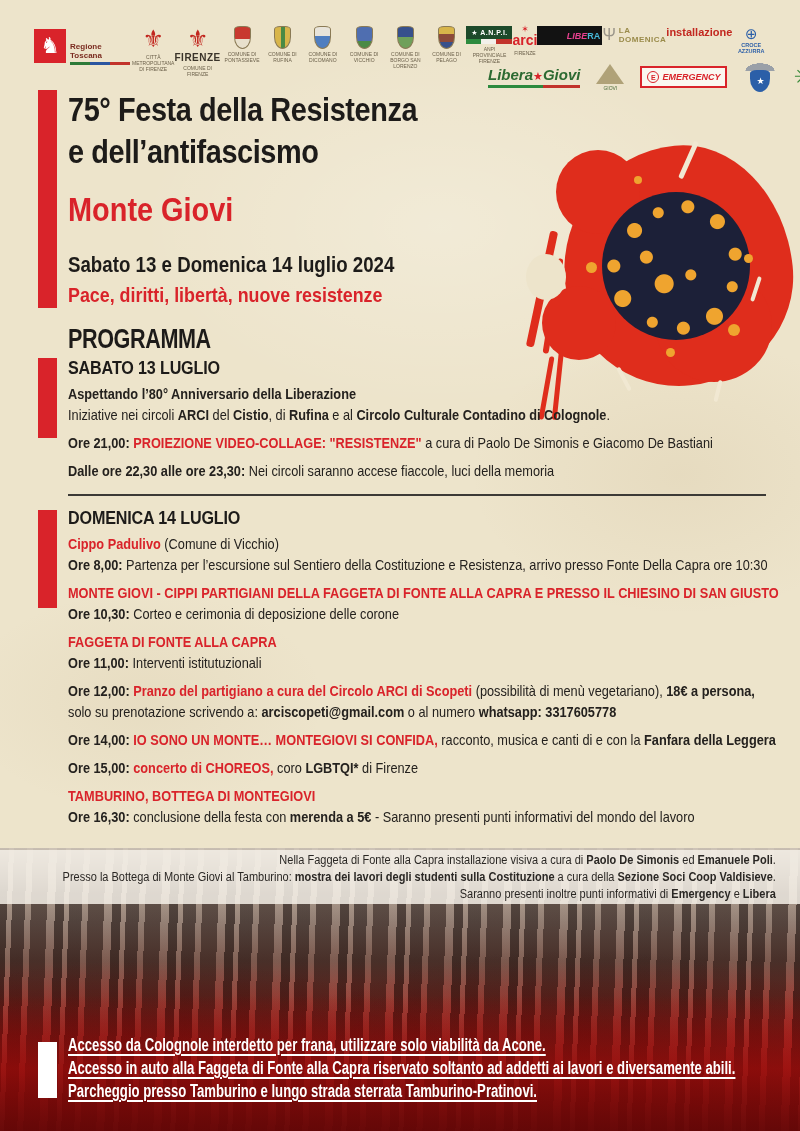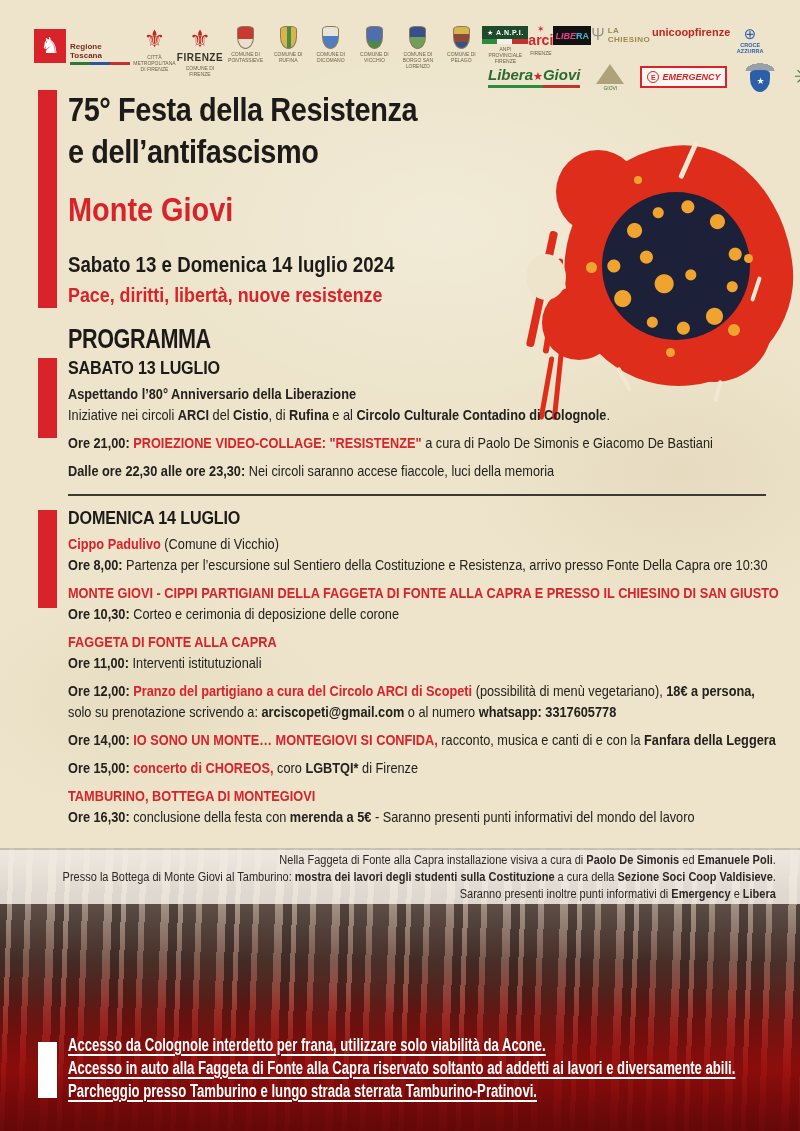--- a/index.html
+++ b/index.html
@@ -24,21 +24,21 @@
   .s1{background:linear-gradient(180deg,#c8392f 55%,#e8e0cc 55%);}
   .s2{background:linear-gradient(90deg,#d8b54a 0 40%,#4a8a45 40% 70%,#d8b54a 70%);}
   .s3{background:linear-gradient(180deg,#e8e4da 45%,#4f7ec0 45%);}
   .s4{background:linear-gradient(180deg,#4f6eb0 65%,#4a8a45 65%);}
   .s5{background:linear-gradient(180deg,#37508c 50%,#6fa05a 50%);}
   .s6{background:linear-gradient(180deg,#d8b54a 35%,#8c4a3a 35% 70%,#37508c 70%);}
   .anpi-box{width:46px;height:13px;background:#1d4a2a;color:#fff;font-size:7px;font-weight:bold;display:flex;align-items:center;justify-content:center;letter-spacing:0.5px;}
   .anpi-tric{width:46px;height:5px;background:linear-gradient(90deg,#2d8a3e 0 33%,#f2f0ea 33% 66%,#c2332b 66%);}
   .arci-txt{color:#d9232a;font-size:14px;font-weight:bold;line-height:16px;}
   .arci-star{color:#d9232a;font-size:9px;line-height:6px;}
-  .libera-box{width:38px;height:19px;background:#121212;color:#e7418f;font-size:9px;font-weight:bold;display:flex;align-items:center;justify-content:center;font-style:italic;}
+  .libera-box{width:38px;height:19px;background:#121212;color:#e7418f;font-size:9px;font-weight:bold;display:flex;align-items:center;justify-content:center;font-style:italic;padding-left:27px;}
   .libera-box i{color:#46b8d8;font-style:normal;}
   .legg{display:flex;align-items:center;gap:3px;}
   .fork{color:#9a958a;font-size:16px;}
   .legg-txt{font-size:8px;font-weight:bold;color:#9a8b4a;letter-spacing:0.5px;}
   .unicoop{font-size:11px;font-weight:bold;color:#c2271f;line-height:12px;}
   .croce{display:flex;flex-direction:column;align-items:center;color:#2b5fa8;}
   .croce-glyph{font-size:15px;line-height:16px;}
   .croce-txt{font-size:5.5px;font-weight:bold;line-height:6px;text-align:center;}
   .logo-row2{position:absolute;top:62px;left:488px;display:flex;align-items:center;gap:16px;z-index:3;}
   .mg-txt{font-size:15px;font-weight:bold;color:#2c6a32;font-style:italic;line-height:15px;}
@@ -187,25 +187,25 @@
     </div>
     <div class="logo">
       <div class="libera-box">
           <span>LIBE</span>
           <i>RA</i>
         </div>
     </div>
     <div class="logo">
       <div class="legg">
         <span class="fork">Ψ</span>
-        <span class="legg-txt">LA CHIESINO</span>
-      </div>
-    </div>
-    <div class="logo">
-      <div class="unicoop">unicoopfirenze</div>
+        <span class="legg-txt">LA DOMENICA</span>
+      </div>
+    </div>
+    <div class="logo">
+      <div class="unicoop">installazione</div>
     </div>
     <div class="logo croce">
       <div class="croce-glyph">⊕</div>
       <div class="croce-txt">CROCE AZZURRA</div>
     </div>
   </div>
 
   <div class="logo-row2">
     <div class="logo">
       <div class="mg-txt"><span>Libera</span><span class="mg-star">★</span><span>Giovi</span></div>

